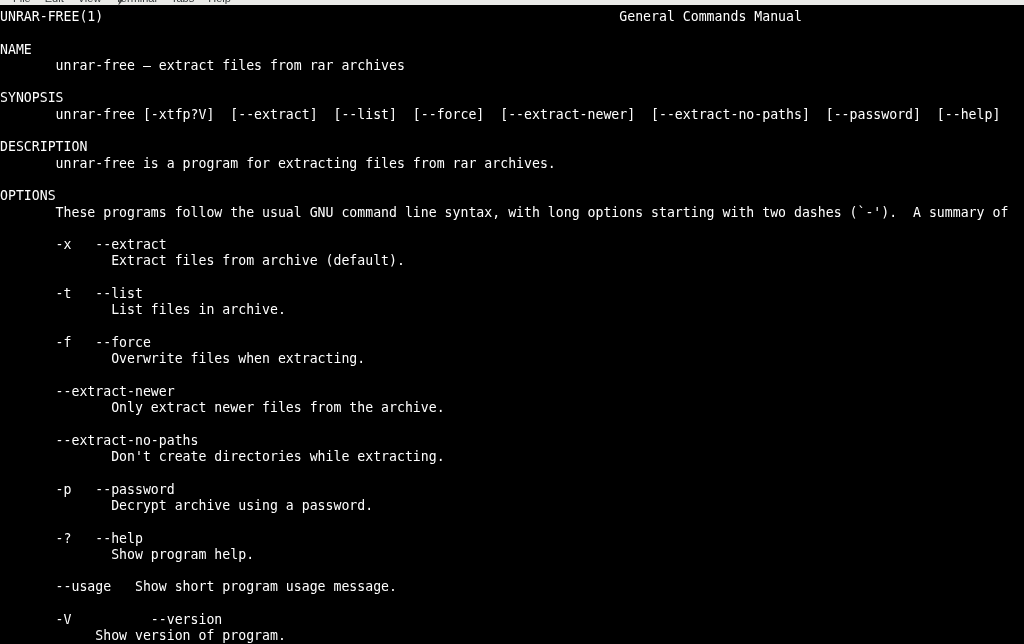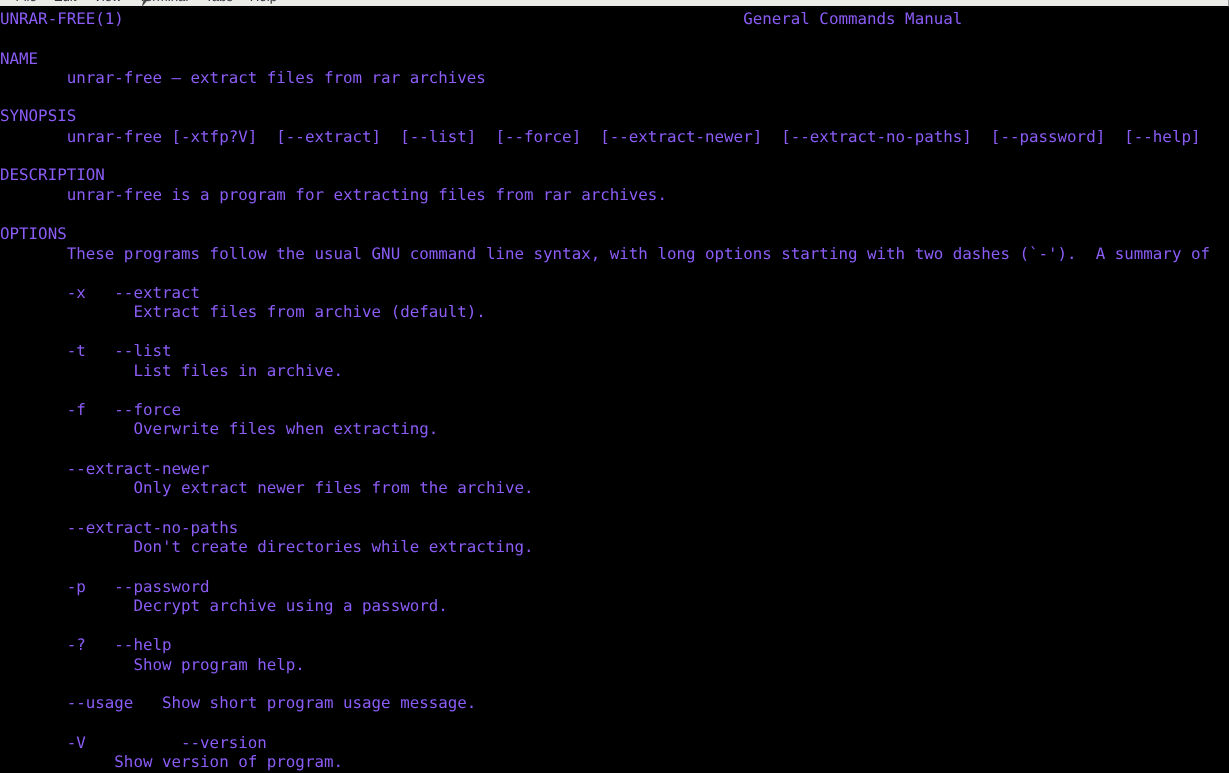--- a/index.html
+++ b/index.html
@@ -78,21 +78,21 @@
     white-space: pre;
     overflow: hidden;
     padding-top: 3px;
     box-sizing: border-box;
     letter-spacing: 0px;
   }
   #terminal .tline {
     display: block;
     height: 16.3px;
     white-space: pre;
-    color: #8b5cf6;
+    color: #ffffff;
   }
   #terminal .tline.blank {
     color: transparent;
   }
 </style>
 </head>
 <body>
 
 <div id="window">
 

